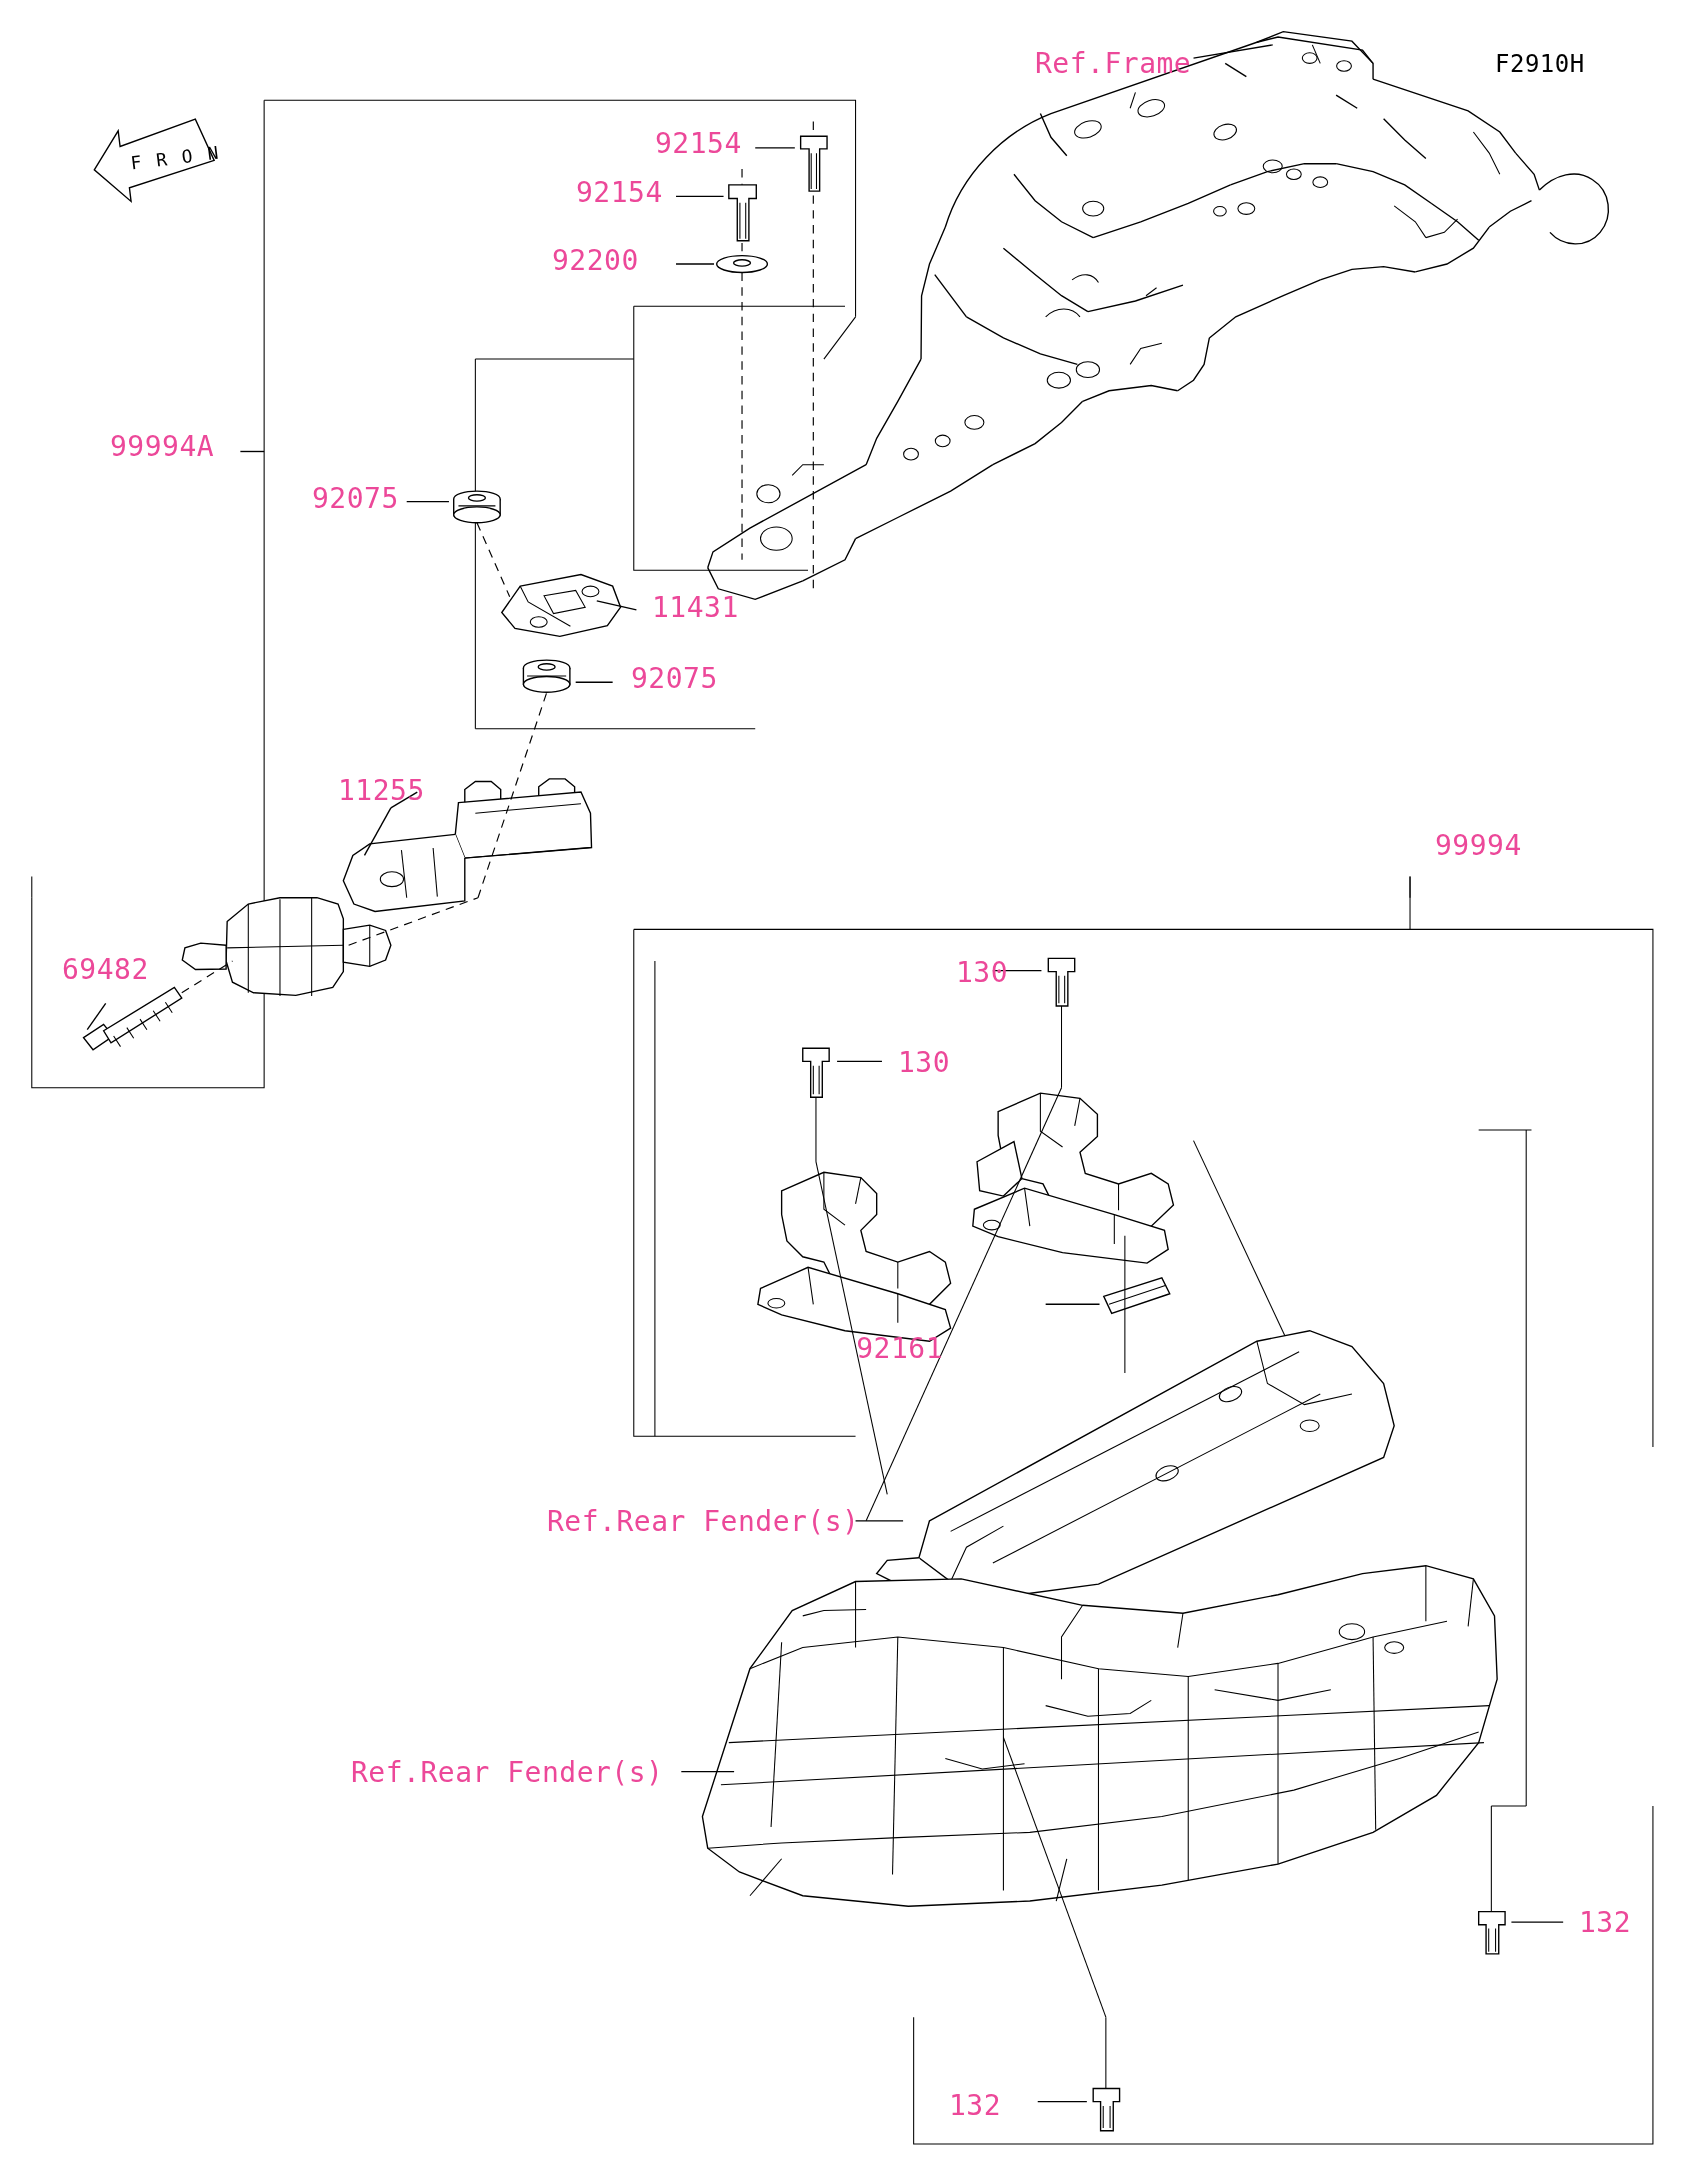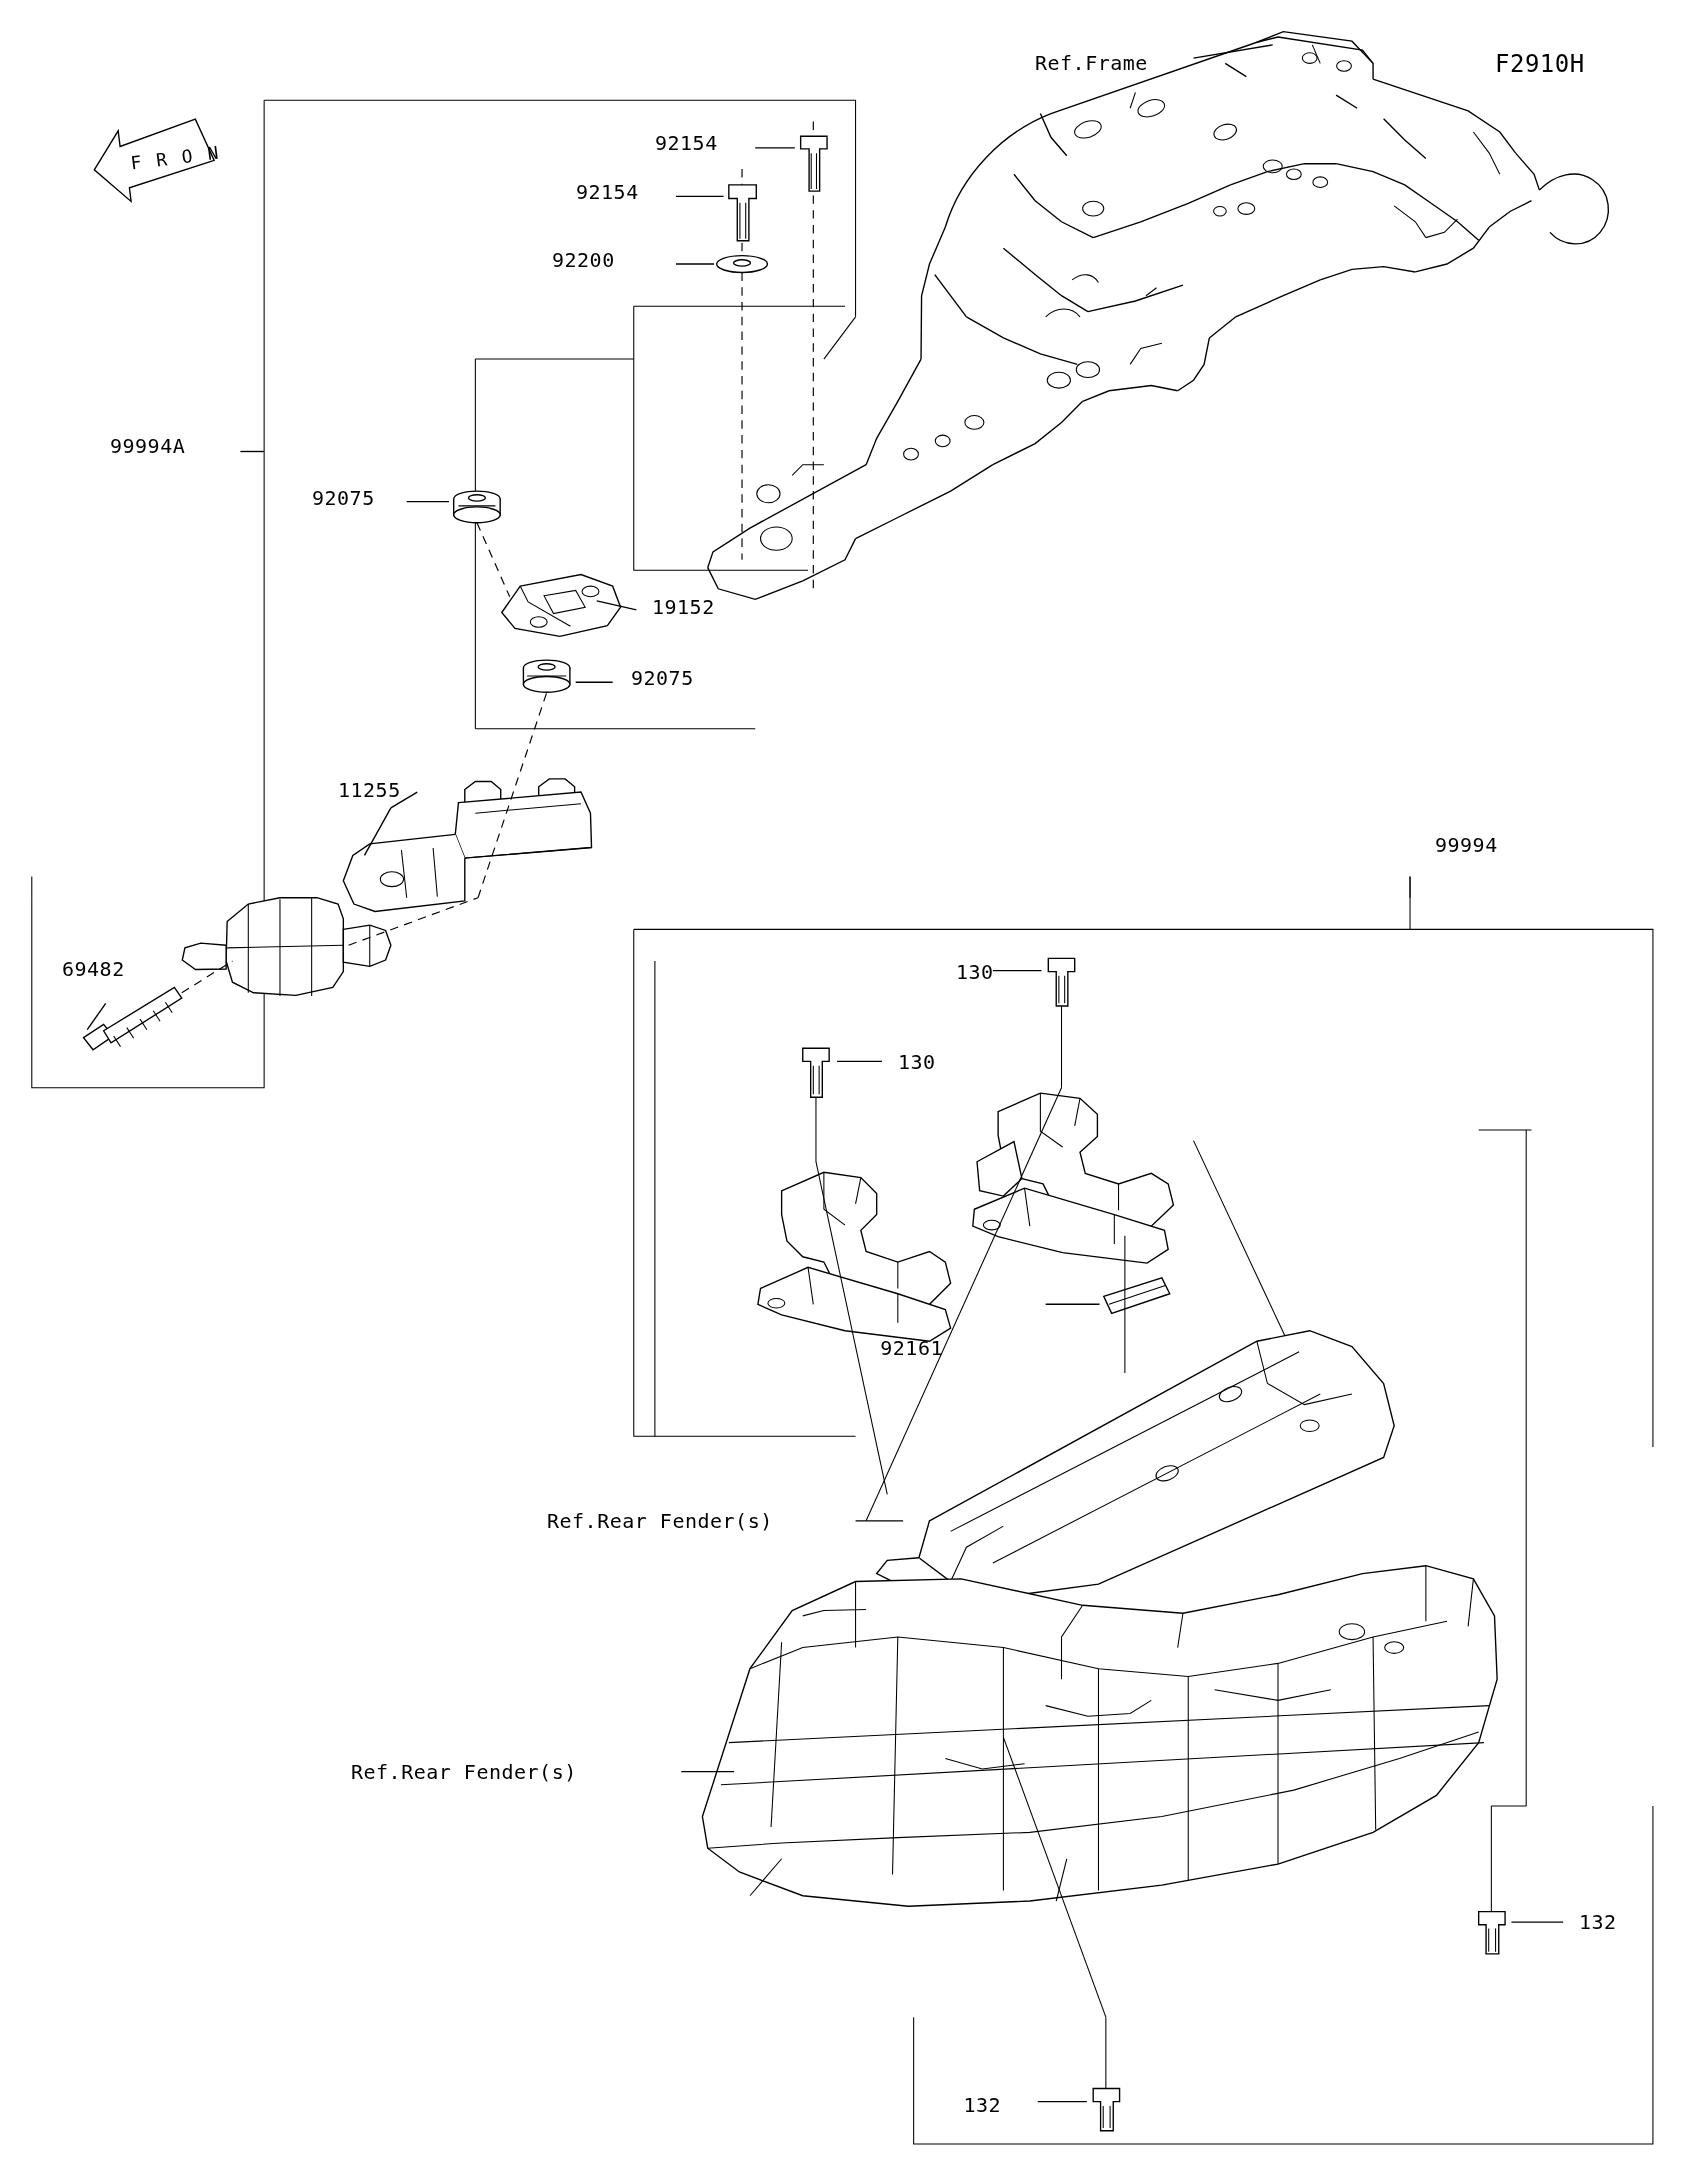--- a/index.html
+++ b/index.html
@@ -13,22 +13,22 @@
   #sheet {
     position: relative;
     width: 1690px;
     height: 2183px;
     background: #ffffff;
     overflow: hidden;
   }
   .lbl {
     position: absolute;
     font-family: "DejaVu Sans Mono", monospace;
-    font-size: 20px;
-    color: #000000;
+    font-size: 28px;
+    color: #ec4899;
     white-space: nowrap;
     letter-spacing: 0.5px;
   }
   .diagcode {
     position: absolute;
     font-family: "DejaVu Sans Mono", monospace;
     font-size: 24px;
     color: #000000;
     letter-spacing: 0.5px;
   }
@@ -346,21 +346,21 @@
 
   <div class="lbl" style="left:1035px; top:63px; transform:translateY(-50%);">Ref.Frame</div>
   <div class="lbl" style="left:547px; top:1521px; transform:translateY(-50%);">Ref.Rear Fender(s)</div>
   <div class="lbl" style="left:351px; top:1772px; transform:translateY(-50%);">Ref.Rear Fender(s)</div>
 
   <div class="lbl" style="left:98px; top:446px; transform:translateY(-50%);margin-left:12px;">99994A</div>
   <div class="lbl" style="left:655px; top:143px; transform:translateY(-50%);">92154</div>
   <div class="lbl" style="left:576px; top:192px; transform:translateY(-50%);">92154</div>
   <div class="lbl" style="left:552px; top:260px; transform:translateY(-50%);">92200</div>
   <div class="lbl" style="left:312px; top:498px; transform:translateY(-50%);">92075</div>
-  <div class="lbl" style="left:652px; top:607px; transform:translateY(-50%);">19152</div>
+  <div class="lbl" style="left:652px; top:607px; transform:translateY(-50%);">11431</div>
   <div class="lbl" style="left:631px; top:678px; transform:translateY(-50%);">92075</div>
   <div class="lbl" style="left:338px; top:790px; transform:translateY(-50%);">11255</div>
   <div class="lbl" style="left:62px; top:969px; transform:translateY(-50%);">69482</div>
   <div class="lbl" style="left:1435px; top:845px; transform:translateY(-50%);">99994</div>
   <div class="lbl" style="left:956px; top:972px; transform:translateY(-50%);">130</div>
   <div class="lbl" style="left:898px; top:1062px; transform:translateY(-50%);">130</div>
   <div class="lbl" style="left:943px; top:1348px; transform:translate(-100%,-50%);">92161</div>
   <div class="lbl" style="left:1579px; top:1922px; transform:translateY(-50%);">132</div>
   <div class="lbl" style="left:1001px; top:2105px; transform:translate(-100%,-50%);">132</div>
 

